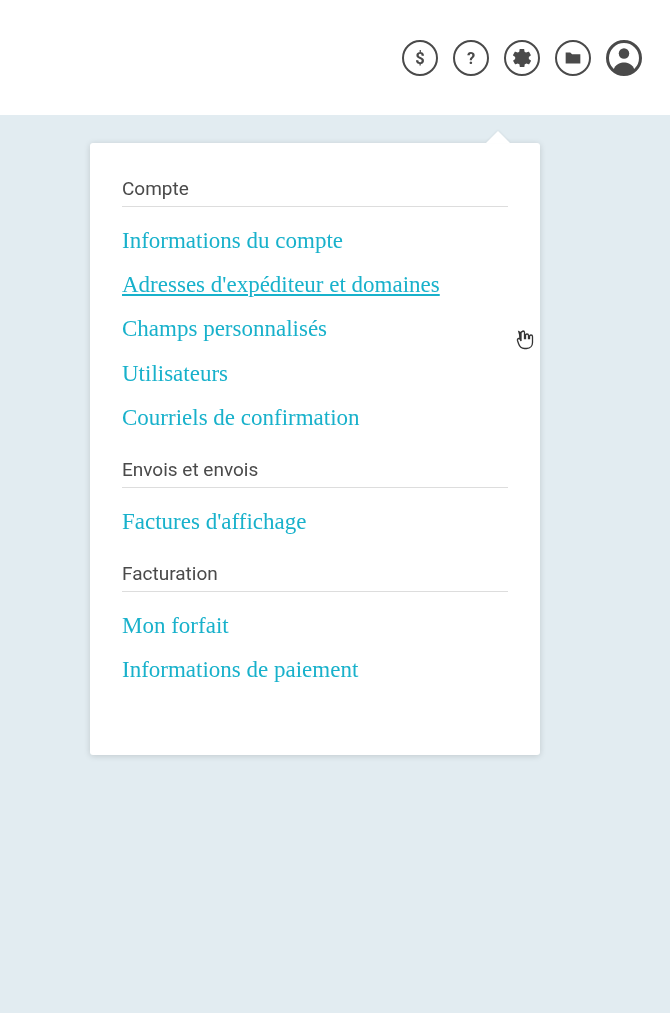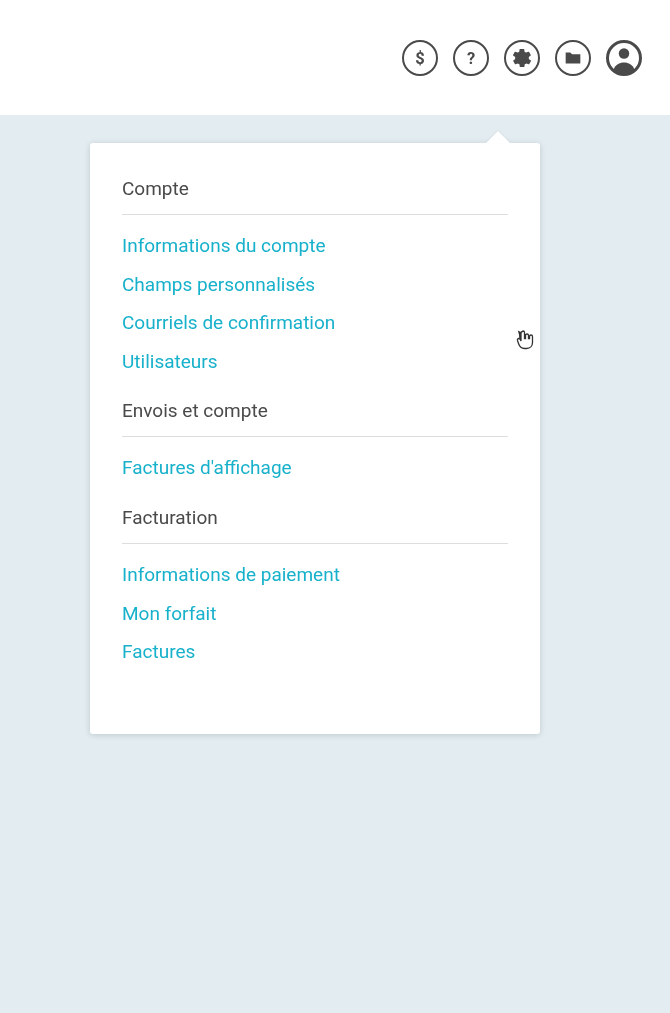--- a/index.html
+++ b/index.html
@@ -62,33 +62,34 @@
       filter: drop-shadow(0 -1px 1px rgba(0,0,0,0.05));
     }
     .section {
       margin-bottom: 24px;
     }
     .section:last-child { margin-bottom: 0; }
     .section-title {
       color: #4a4a4a;
       font-size: 19px;
       font-weight: 400;
-      padding-bottom: 14px;
+      padding-bottom: 6px;
       border-bottom: 1px solid #ddd;
       margin-bottom: 18px;
     }
     .menu-link {
       display: block;
       color: #18b1cb;
-      font-size: 19px;
+      font-size: 23px;
       font-weight: 400;
       text-decoration: none;
       line-height: 1.4;
       margin-bottom: 12px;
       cursor: pointer;
+      font-family: Liberation Serif, serif;
     }
     .menu-link:last-child { margin-bottom: 0; }
     .menu-link.hover { text-decoration: underline; }
     .cursor {
       position: absolute;
       left: 424px;
       top: 186px;
       pointer-events: none;
       z-index: 10;
     }
@@ -126,35 +127,35 @@
     </svg>
   </div>
 </div>
 
 <div class="content-area">
   <div class="menu-card">
 
     <div class="section">
       <div class="section-title">Compte</div>
       <a class="menu-link">Informations du compte</a>
+      <a class="menu-link hover">Adresses d'expéditeur et domaines</a>
       <a class="menu-link">Champs personnalisés</a>
+      <a class="menu-link">Utilisateurs</a>
       <a class="menu-link">Courriels de confirmation</a>
-      <a class="menu-link">Utilisateurs</a>
     </div>
 
     <div class="section">
-      <div class="section-title">Envois et compte</div>
+      <div class="section-title">Envois et envois</div>
       <a class="menu-link">Factures d'affichage</a>
     </div>
 
     <div class="section">
       <div class="section-title">Facturation</div>
+      <a class="menu-link">Mon forfait</a>
       <a class="menu-link">Informations de paiement</a>
-      <a class="menu-link">Mon forfait</a>
-      <a class="menu-link">Factures</a>
     </div>
 
     <div class="section">
     </div>
 
     <div class="cursor">
       <svg viewBox="0 0 20 24">
         <path fill="#fff" stroke="#333" stroke-width="1.5" d="M7,2 L7,14 L10,12 L12,17 L15,16 L13,11 L17,11 Z" transform="rotate(-15 10 10)"></path>
         <path fill="none" stroke="#333" stroke-width="1.5" d="M6,3 v10 M6,13 l3,-2 l2,5 l3,-1 l-2,-5 l4,0 z"></path>
 

